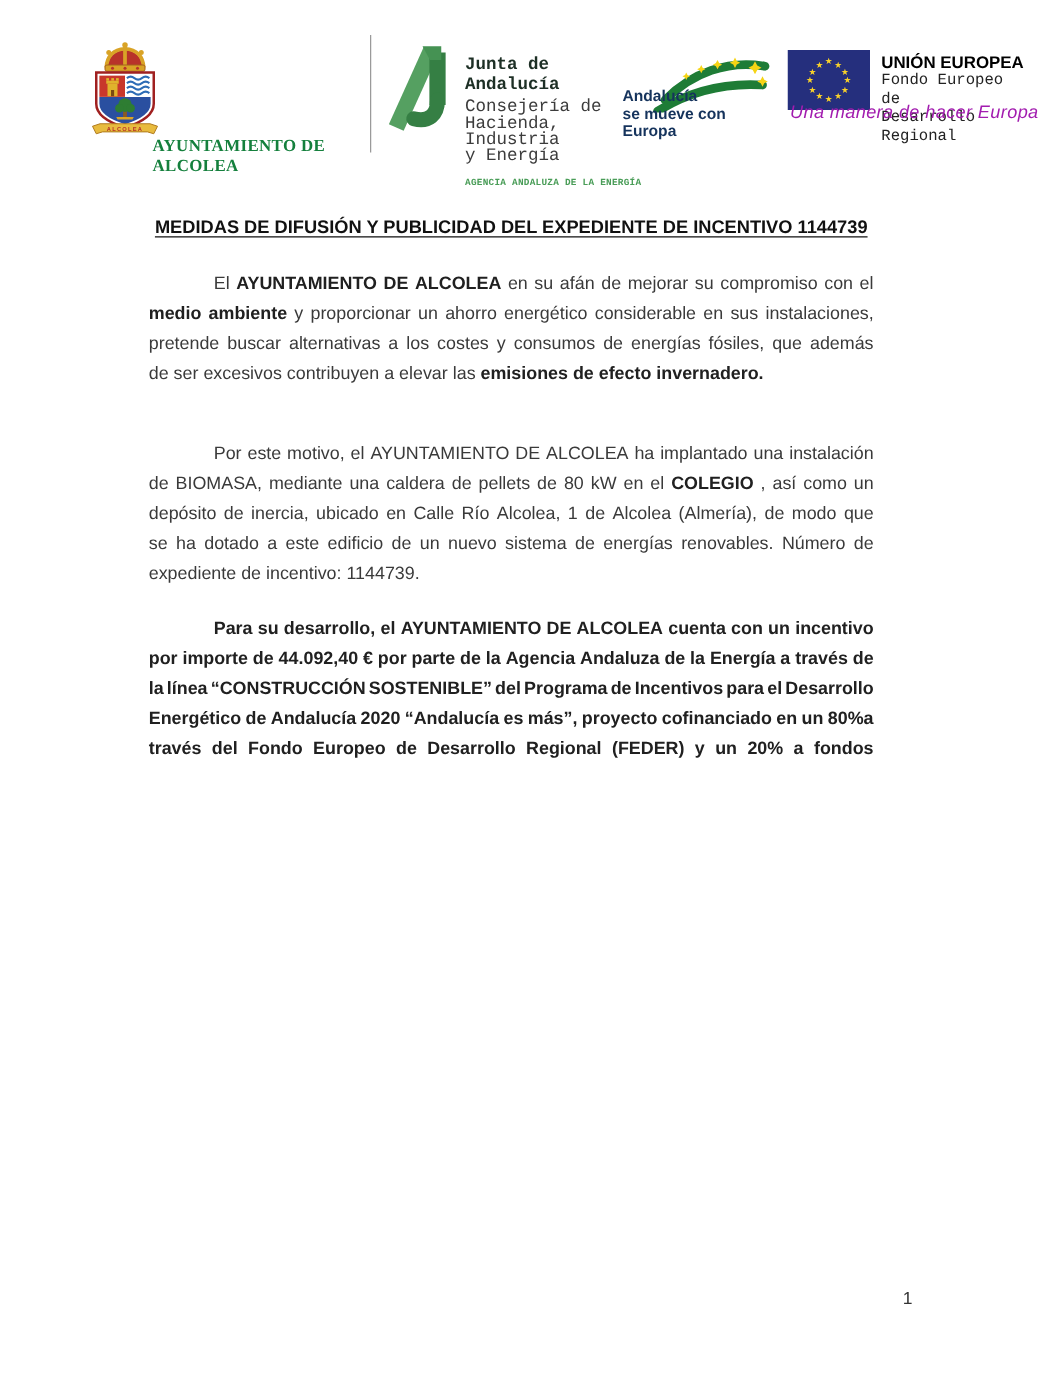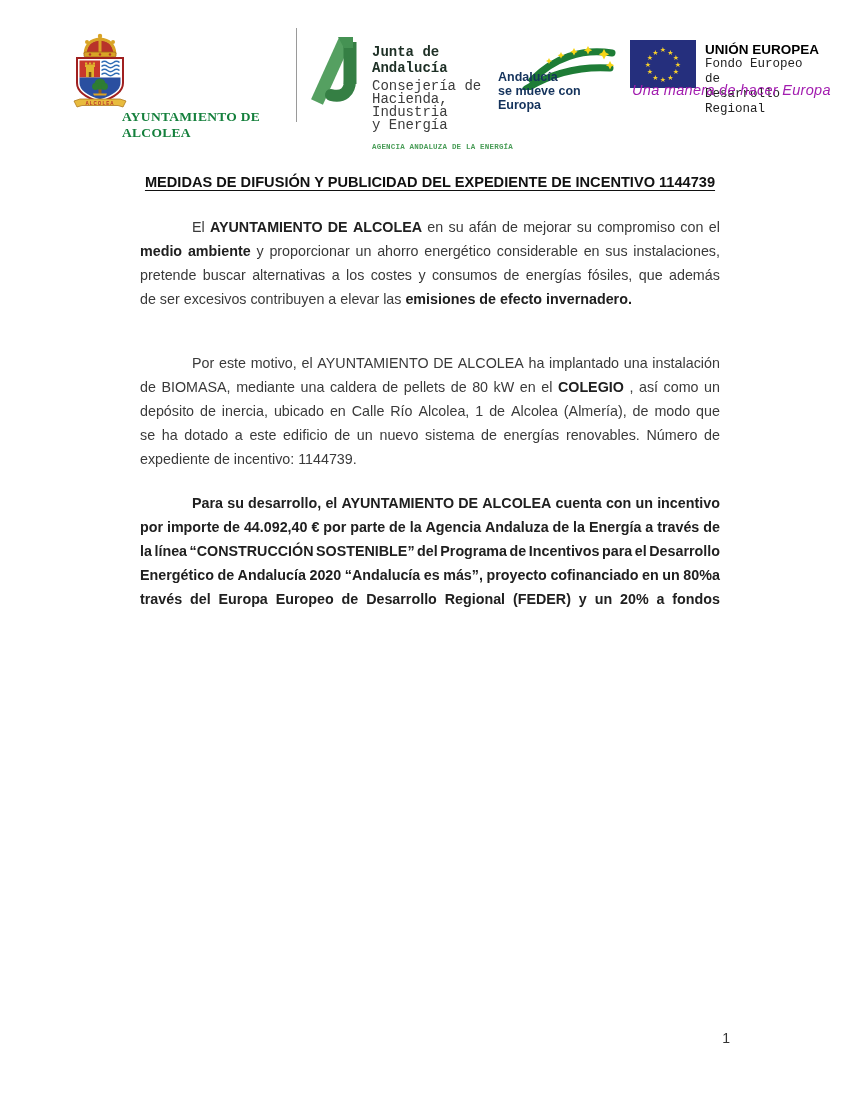--- a/index.html
+++ b/index.html
@@ -27,21 +27,21 @@
   .mueve-text{position:absolute;left:0;bottom:2px;font-weight:bold;font-size:12.5px;color:#15335c;line-height:14px;}
 
   .eu{position:absolute;left:630px;top:40px;width:190px;}
   .eu-row{display:flex;align-items:flex-start;}
   .eu-flag{flex:0 0 auto;margin-right:9px;}
   .eu-title{font-weight:bold;font-size:13.5px;color:#000;margin-top:2px;}
   .eu-fund{font-size:12.5px;color:#222;line-height:15px;font-family:Liberation Mono, monospace;}
   .eu-tagline{position:absolute;left:632px;top:82px;font-style:italic;font-size:14.5px;color:#a21caf;letter-spacing:.3px;}
 
   
-  .doc{position:absolute;left:128px;top:174px;width:604px;color:#3a3a3a;font-size:14.3px;}
+  .doc{position:absolute;left:107px;top:174px;width:604px;color:#3a3a3a;font-size:14.3px;}
   .doc-title{
     text-align:center;font-weight:bold;font-size:14.6px;color:#111;
     text-decoration:underline;text-underline-offset:3px;
     margin-bottom:25px;white-space:nowrap;
   }
   .para{margin:12px;}
   .para.mb-lg{margin-bottom:40px;}
   .para.mb-md{margin-bottom:20px;}
   .line{height:24px;line-height:24px;}
   .line.just{display:flex;justify-content:space-between;align-items:baseline;}
@@ -335,21 +335,21 @@
           <span class="b">más”,</span>
           <span class="b">proyecto</span>
           <span class="b">cofinanciado</span>
           <span class="b">en</span>
           <span class="b">un</span>
           <span class="b">80%a</span>
         </div>
         <div class="line just">
           <span class="b">través</span>
           <span class="b">del</span>
-          <span class="b">Europa</span>
+          <span class="b">Fondo</span>
           <span class="b">Europeo</span>
           <span class="b">de</span>
           <span class="b">Desarrollo</span>
           <span class="b">Regional</span>
           <span class="b">(FEDER)</span>
           <span class="b">y</span>
           <span class="b">un</span>
           <span class="b">20%</span>
           <span class="b">a</span>
           <span class="b">fondos</span>

